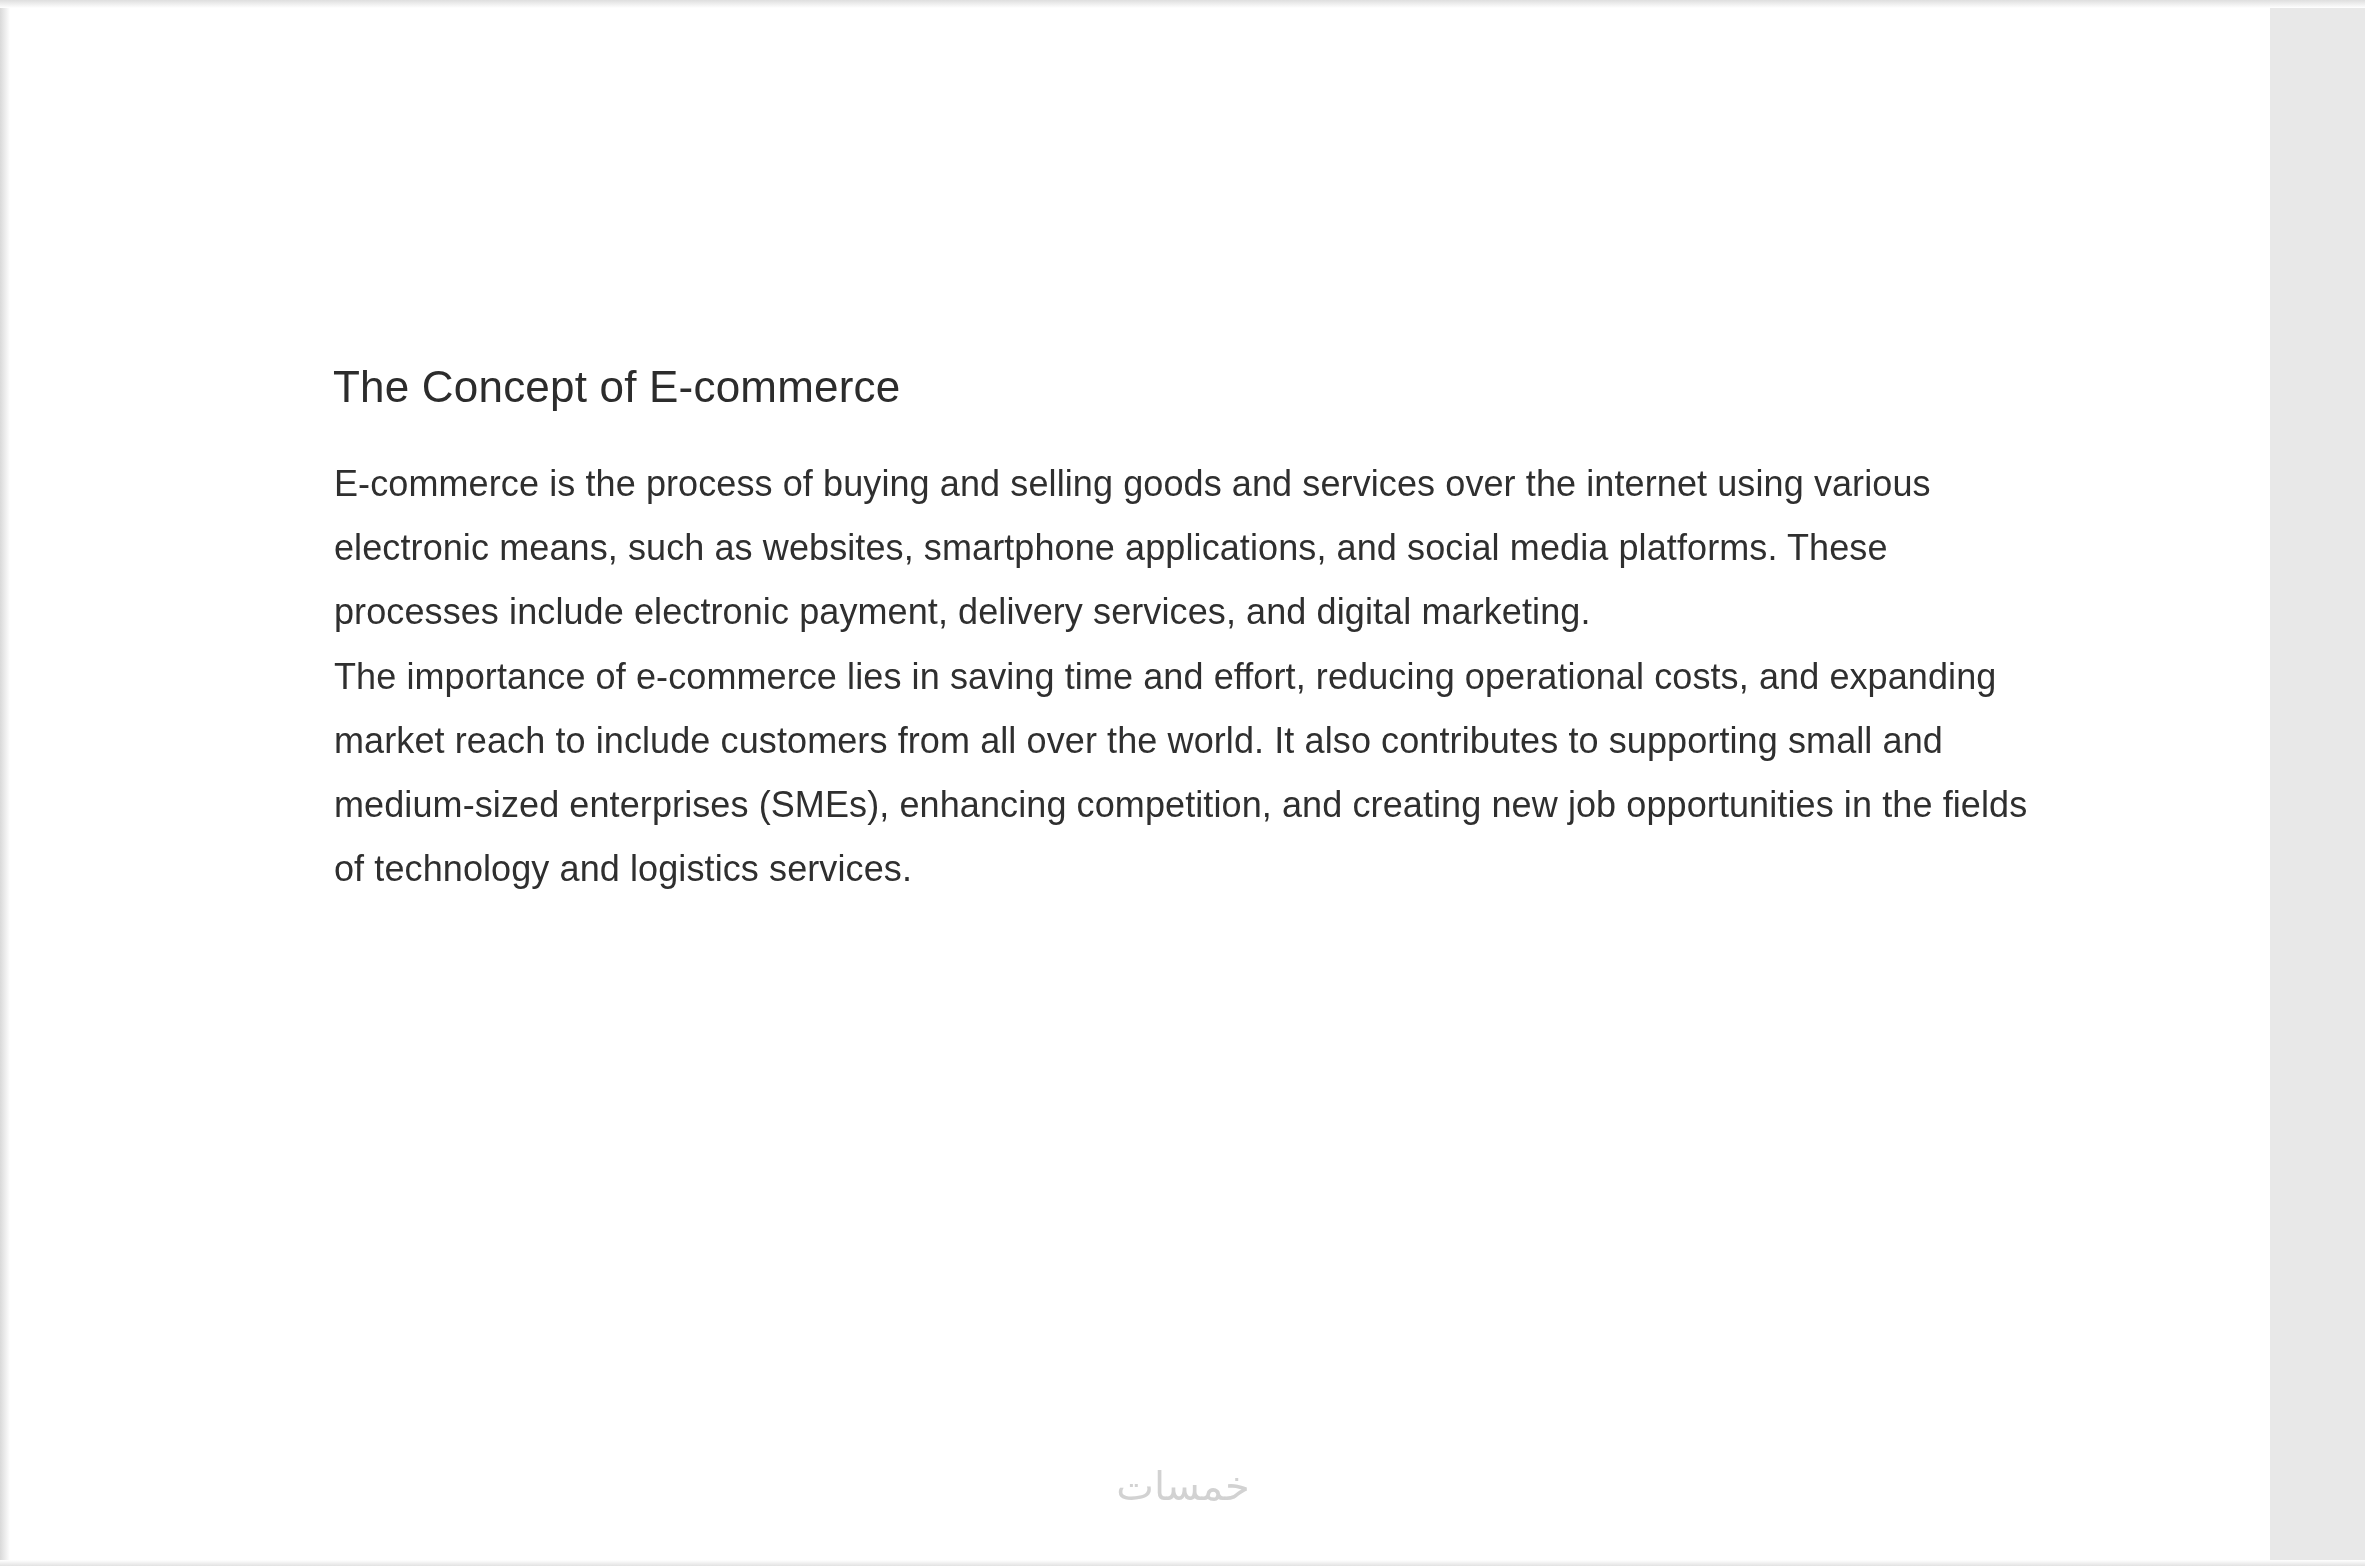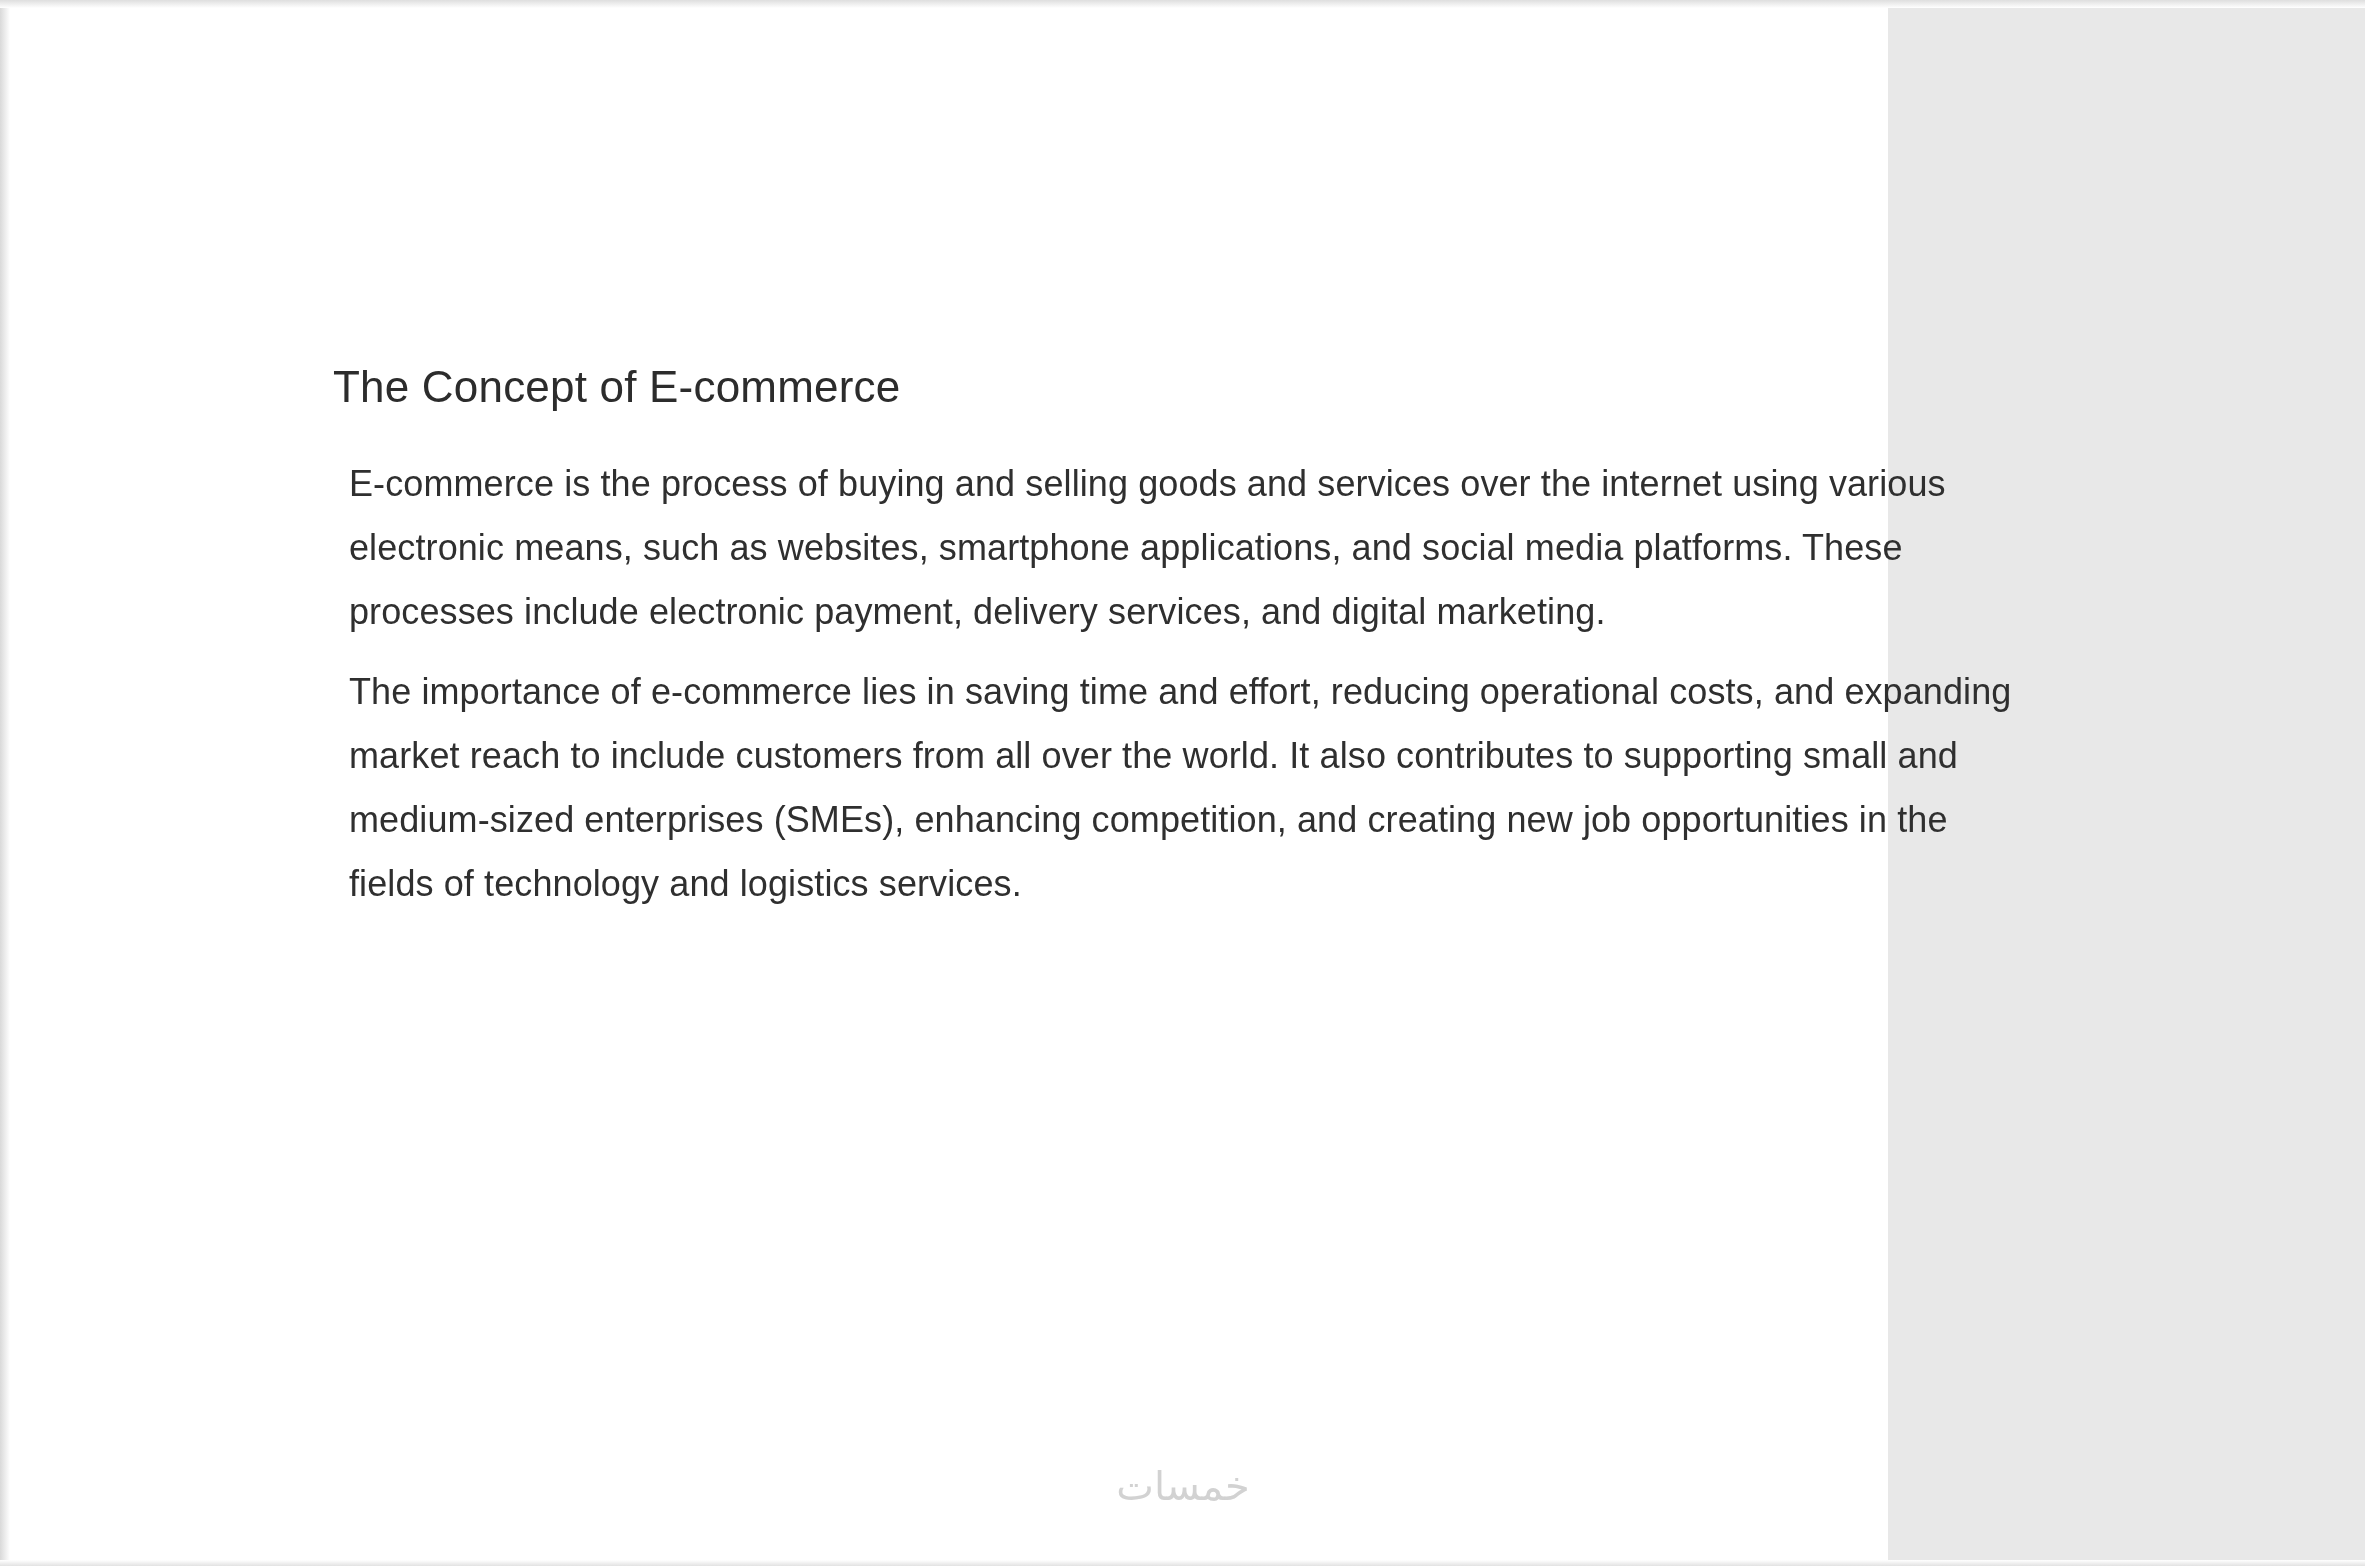--- a/index.html
+++ b/index.html
@@ -10,21 +10,21 @@
     width: 2366px;
     height: 1566px;
     background: #e8e8e8;
     font-family: "Liberation Sans", sans-serif;
     overflow: hidden;
   }
   .page-canvas {
     position: absolute;
     left: 0;
     top: 0;
-    width: 1888px;
+    width: 2270px;
     height: 1566px;
     background: #ffffff;
   }
   .page-edge-left {
     position: absolute;
     left: 0;
     top: 0;
     width: 9.5px;
     height: 1566px;
     background: linear-gradient(to right, #d9d9d9, #ffffff);
@@ -60,21 +60,21 @@
     line-height: 1.2;
   }
   h1.section-heading.second {
     margin-top: 59px;
   }
   p.section-paragraph {
     font-size: 36px;
     font-weight: 400;
     color: #2f2f2f;
     line-height: 1.78;
-    margin: 16px;
+    margin: 1px;
     letter-spacing: 0.1px;
     text-align: left;
   }
   .watermark {
     position: absolute;
     left: 0;
     top: 1463px;
     width: 2366px;
     text-align: center;
     font-size: 40px;

